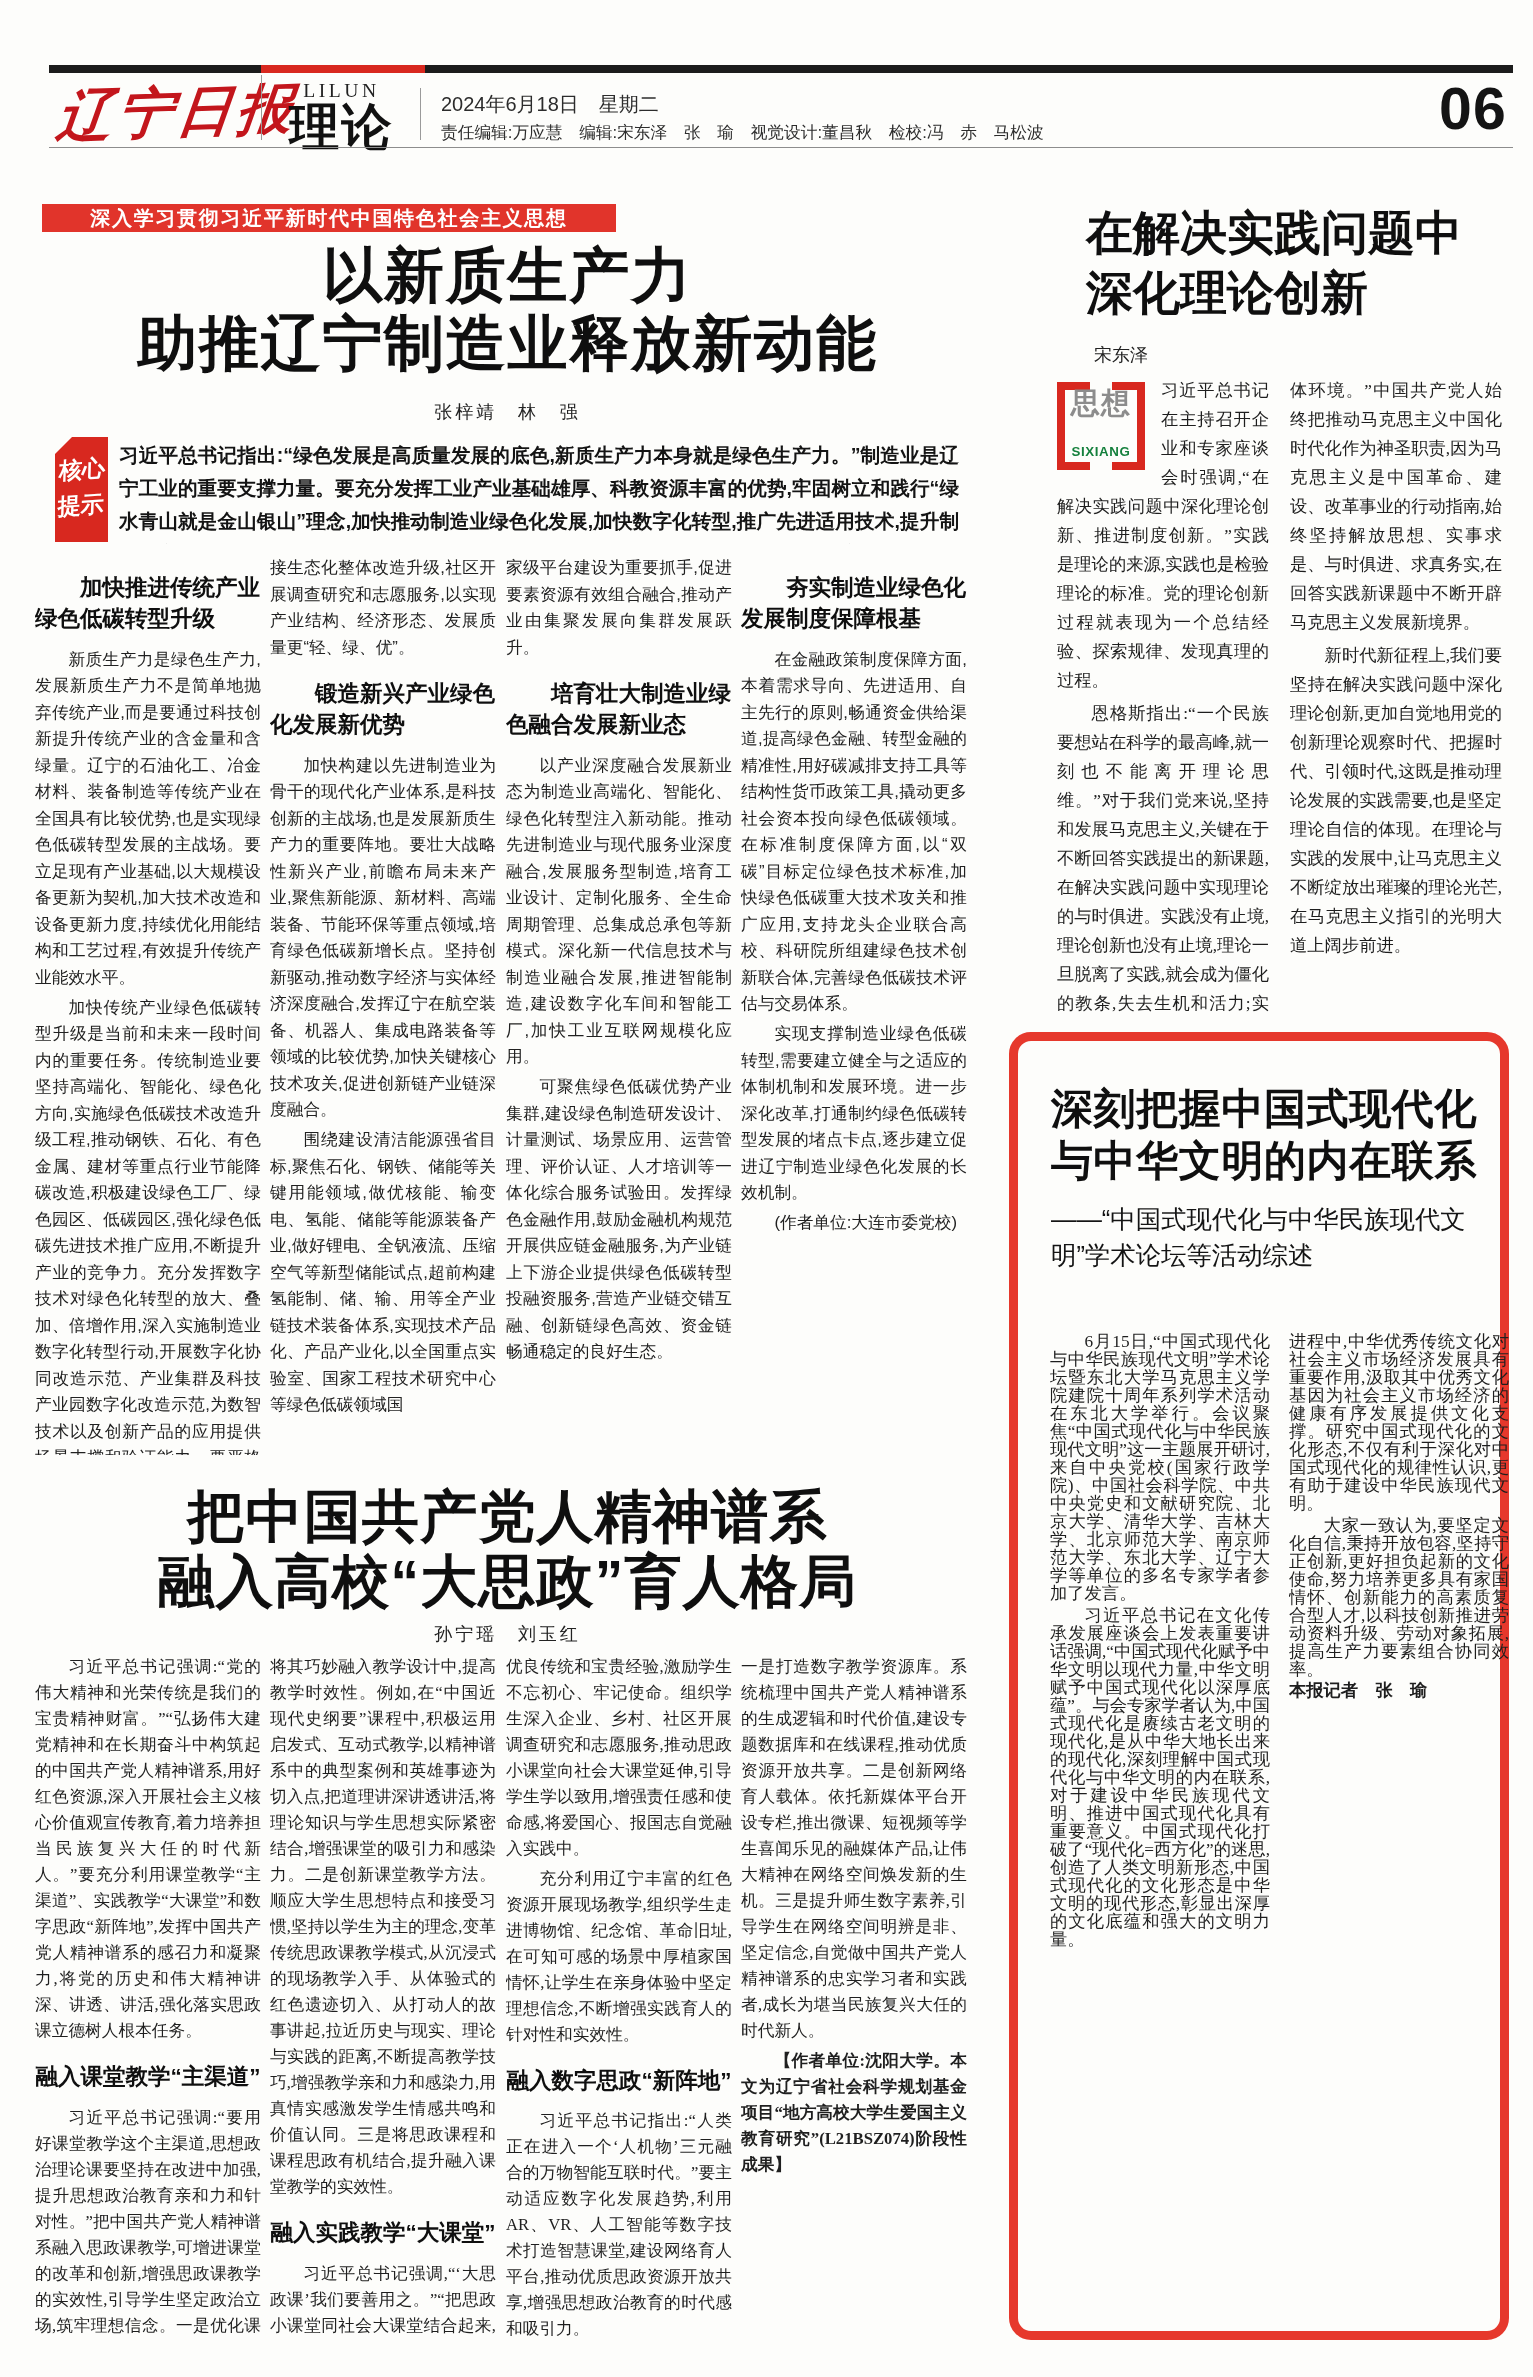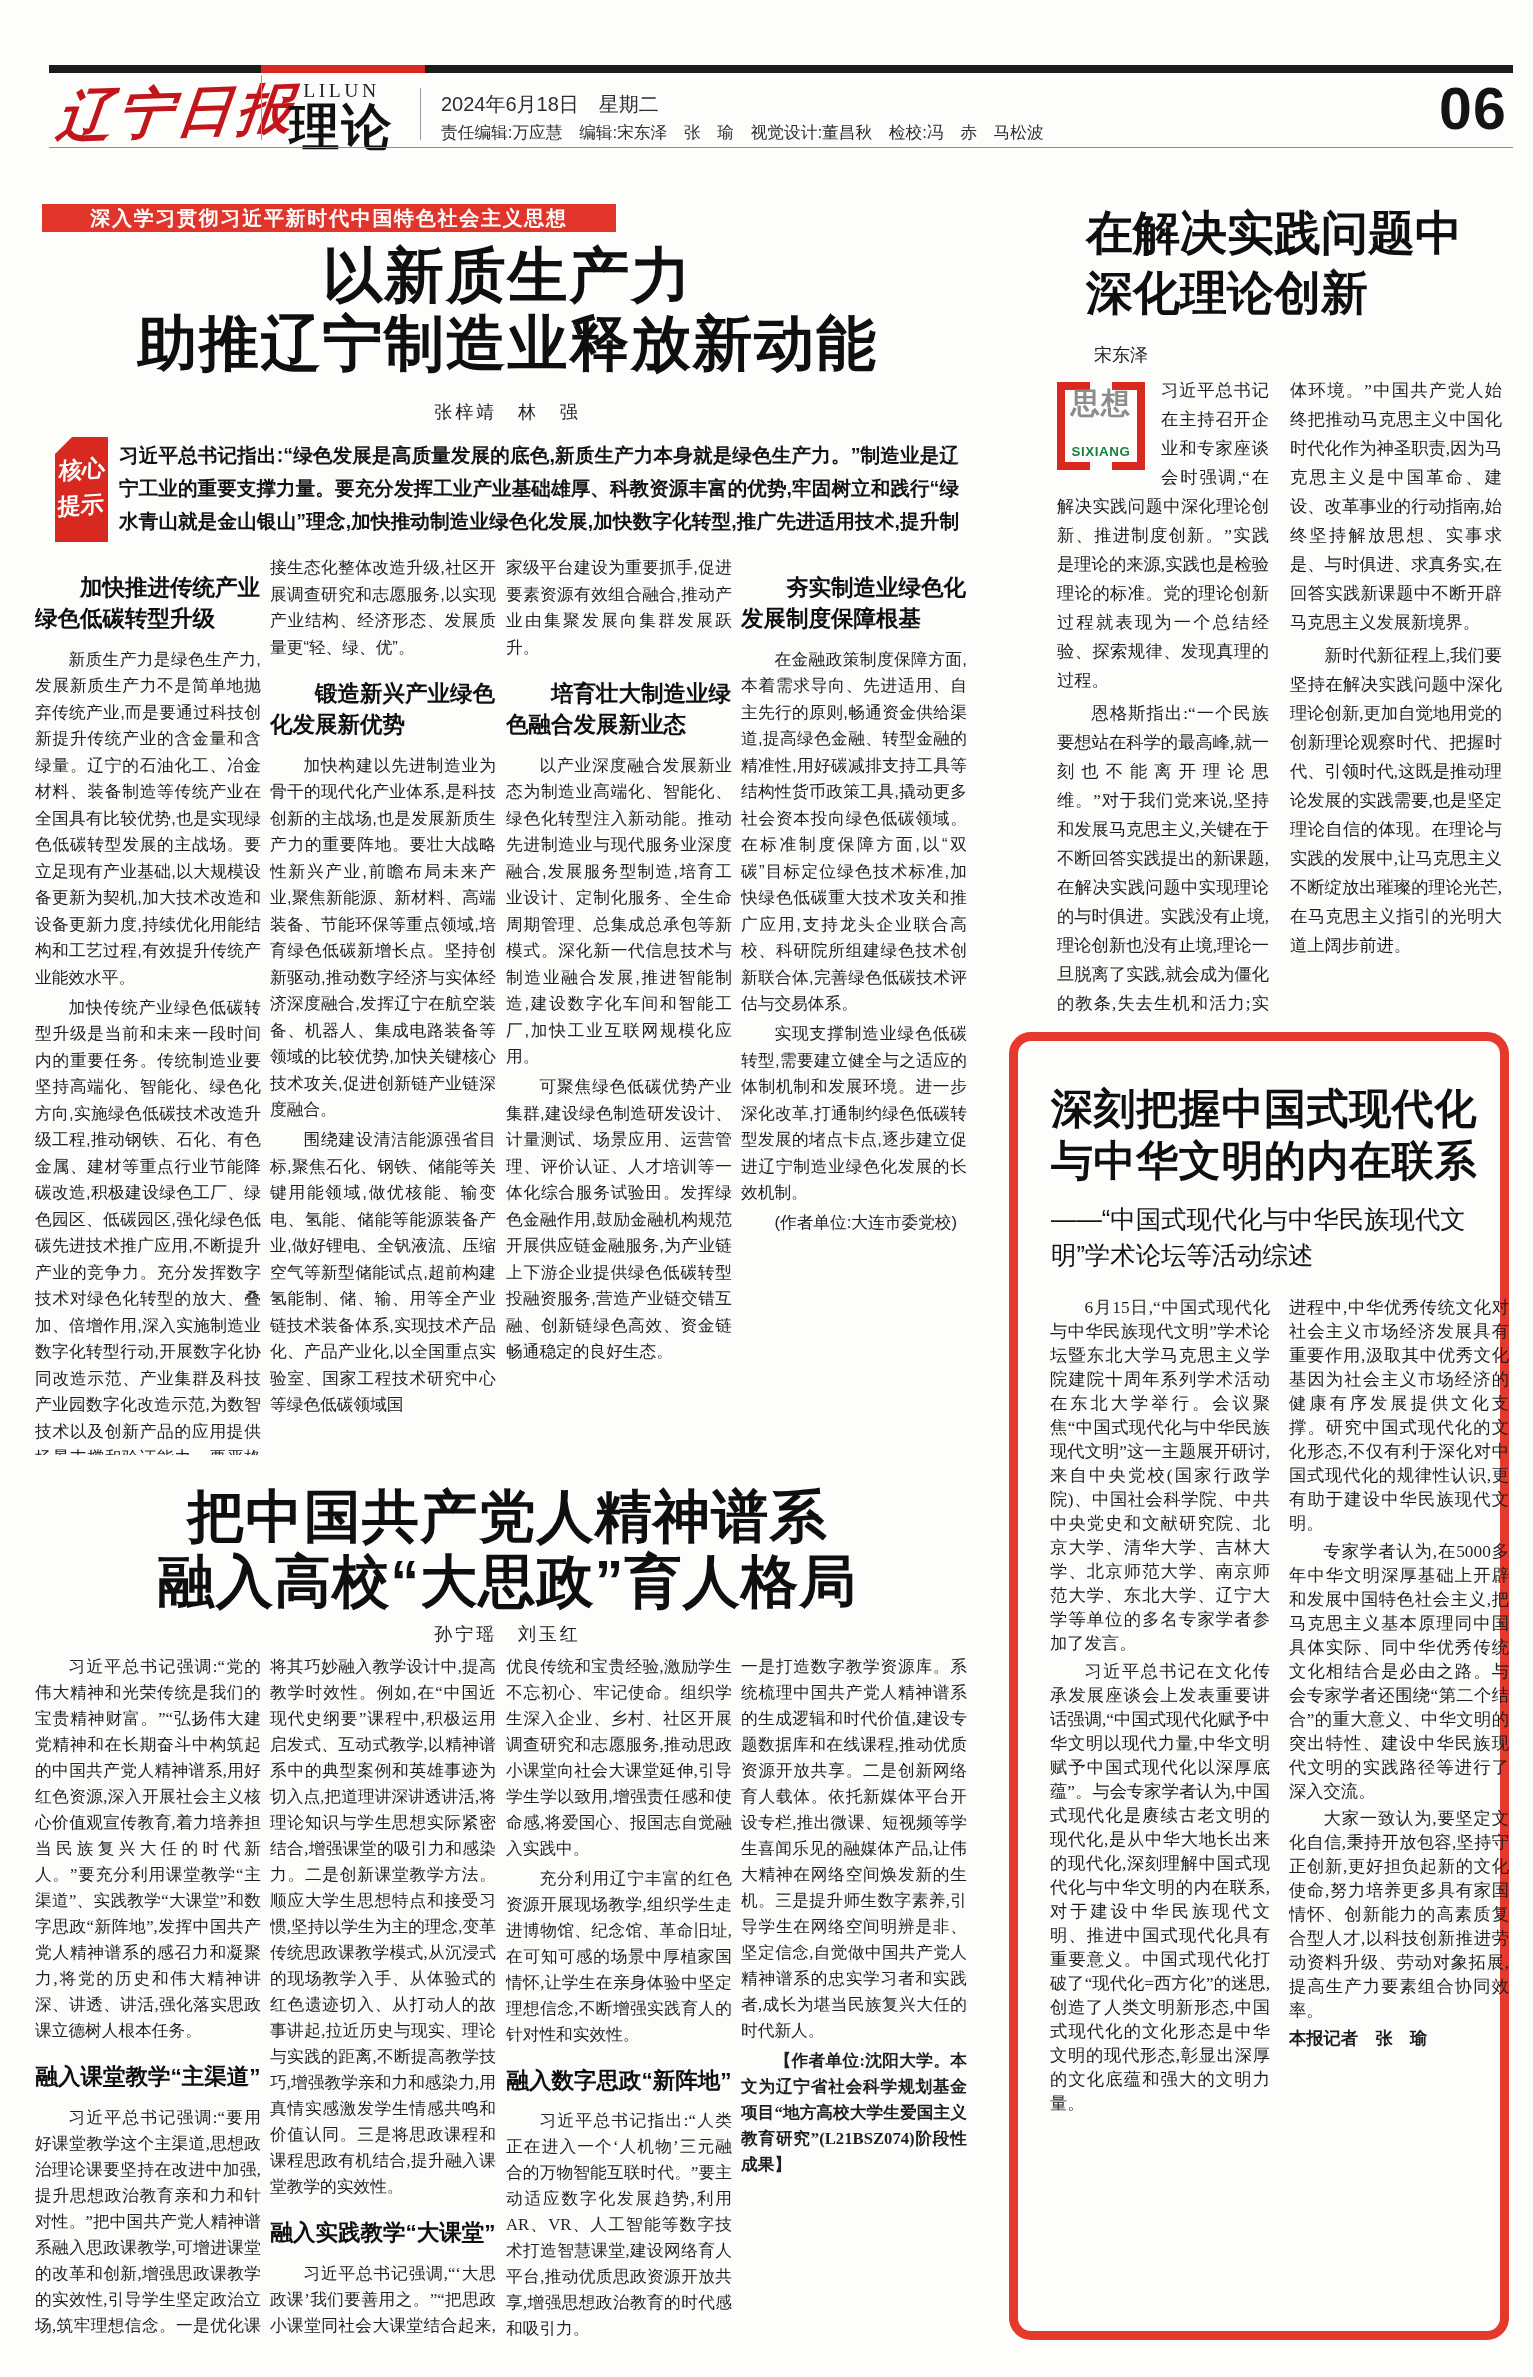--- a/index.html
+++ b/index.html
@@ -54,21 +54,21 @@
   .sx-left{left:0;border-left:8.7px solid #d8281f;border-top:8.7px solid #d8281f;border-bottom:8.7px solid #d8281f;}
   .sx-right{right:0;border-right:8.7px solid #d8281f;border-top:8.7px solid #d8281f;border-bottom:8.7px solid #d8281f;}
   .sx-cn{position:absolute;top:7px;left:0;width:100%;text-align:center;font-family:"Liberation Sans",sans-serif;
          font-size:29px;font-weight:900;color:#8c8c8c;letter-spacing:1.2px;}
   .sx-py{position:absolute;bottom:3.5px;left:0;width:100%;text-align:center;font-family:"Liberation Sans",sans-serif;
          font-size:13.3px;font-weight:bold;color:#15803d;letter-spacing:0.6px;}
   
   .forum-box{border:9.2px solid #e6382c;border-radius:22px;background:#fdfdfb;}
   .headline4{font-size:42px;font-weight:900;line-height:52px;color:#0f0f0f;letter-spacing:0.6px;}
   .subtitle4{font-size:25.4px;font-weight:400;line-height:36px;color:#141414;}
-  .forum-cols{font-family:"Liberation Serif","DejaVu Serif",serif;font-size:17.3px;line-height:24px;color:#1e1e1e;}
+  .forum-cols{font-family:"Liberation Serif","DejaVu Serif",serif;font-size:17.3px;line-height:18px;color:#1e1e1e;margin-top:37px;}
 </style>
 </head>
 <body>
 
 <div id="canvas">
 
   <div class="abs topbar" style="left:49px;top:65px;width:1464px;height:7.5px;"></div>
   <div class="abs topbar-red" style="left:261px;top:65px;width:164px;height:7.5px;"></div>
 
   <div class="abs masthead" style="left:58px;top:76px;">辽宁日报</div>
@@ -148,21 +148,20 @@
       <div>深刻把握中国式现代化</div>
       <div>与中华文明的内在联系</div>
     </div>
     <div class="abs subtitle4" style="left:33px;top:160px;width:418px;">——“中国式现代化与中华民族现代文明”学术论坛等活动综述</div>
     <div class="abs colbox forum-cols" style="left:32px;top:255px;width:220px;height:1004px;">
         <p class="p">6月15日,“中国式现代化与中华民族现代文明”学术论坛暨东北大学马克思主义学院建院十周年系列学术活动在东北大学举行。会议聚焦“中国式现代化与中华民族现代文明”这一主题展开研讨,来自中央党校(国家行政学院)、中国社会科学院、中共中央党史和文献研究院、北京大学、清华大学、吉林大学、北京师范大学、南京师范大学、东北大学、辽宁大学等单位的多名专家学者参加了发言。</p>
         <p class="p">习近平总书记在文化传承发展座谈会上发表重要讲话强调,“中国式现代化赋予中华文明以现代力量,中华文明赋予中国式现代化以深厚底蕴”。与会专家学者认为,中国式现代化是赓续古老文明的现代化,是从中华大地长出来的现代化,深刻理解中国式现代化与中华文明的内在联系,对于建设中华民族现代文明、推进中国式现代化具有重要意义。中国式现代化打破了“现代化=西方化”的迷思,创造了人类文明新形态,中国式现代化的文化形态是中华文明的现代形态,彰显出深厚的文化底蕴和强大的文明力量。</p>
       </div>
     <div class="abs colbox forum-cols" style="left:271px;top:255px;width:220px;height:1004px;">
         <p class="lead">进程中,中华优秀传统文化对社会主义市场经济发展具有重要作用,汲取其中优秀文化基因为社会主义市场经济的健康有序发展提供文化支撑。研究中国式现代化的文化形态,不仅有利于深化对中国式现代化的规律性认识,更有助于建设中华民族现代文明。</p>
-        <p class="p">专家学者认为,在5000多年中华文明深厚基础上开辟和发展中国特色社会主义,把马克思主义基本原理同中国具体实际、同中华优秀传统文化相结合是必由之路。与会专家学者还围绕“第二个结合”的重大意义、中华文明的突出特性、建设中华民族现代文明的实践路径等进行了深入交流。</p>
         <p class="p">大家一致认为,要坚定文化自信,秉持开放包容,坚持守正创新,更好担负起新的文化使命,努力培养更多具有家国情怀、创新能力的高素质复合型人才,以科技创新推进劳动资料升级、劳动对象拓展,提高生产力要素组合协同效率。</p>
         <p class="sign">本报记者　张　瑜</p>
       </div>
   </div>
 
   <div class="abs headline3" style="left:35px;top:1484px;width:945px;">
     <div>把中国共产党人精神谱系</div>
     <div>融入高校“大思政”育人格局</div>
   </div>
   <div class="abs byline" style="left:35px;top:1622px;width:945px;">孙宁瑶　刘玉红</div>

